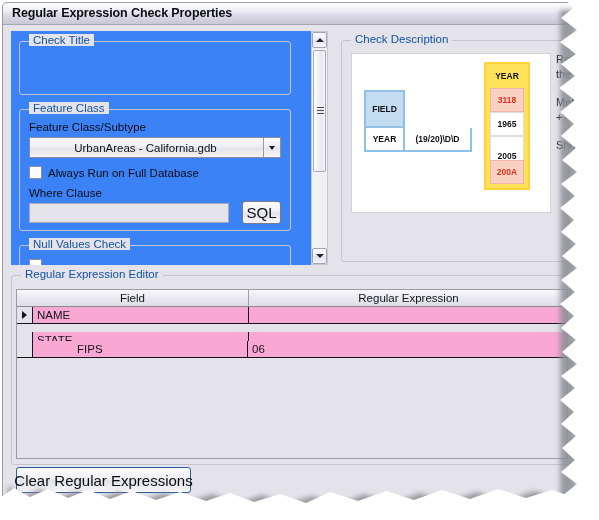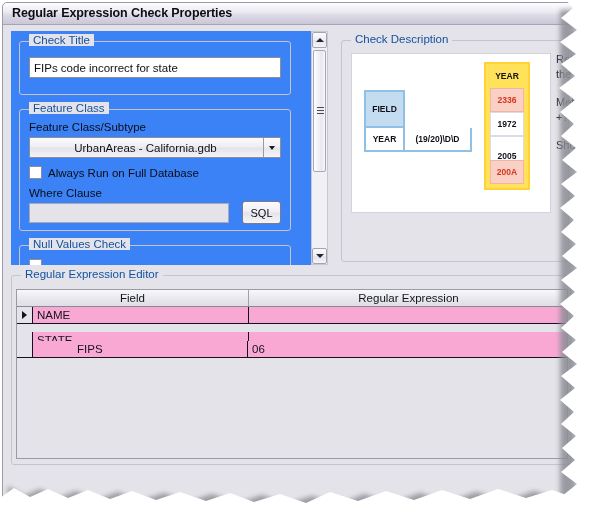--- a/index.html
+++ b/index.html
@@ -154,21 +154,21 @@
     flex: 0 0 auto;
   }
   .checkrow .lbltxt { font-size: 11.5px; color: #0c0c14; white-space: nowrap; }
 
   
   .btn {
     position: absolute;
     background: linear-gradient(to bottom, #fcfcfe 0%, #f0f0f4 46%, #e3e3ea 52%, #f5f5f8 100%);
     border: 1px solid #7b7b8c;
     border-radius: 3px;
-    font-size: 11px;
+    font-size: 15px;
     color: #0c0c14;
     display: flex; align-items: center; justify-content: center;
     font-family: "Liberation Sans", sans-serif;
     white-space: nowrap;
   }
   .btn.default {
     border: 1px solid #2a5a9e;
     box-shadow: inset 0 0 0 1px #ffffff;
   }
 
@@ -330,21 +330,20 @@
 
     <div class="client">
 
       <div class="scrollhost">
 
         <div class="scrollpane">
 
           <div class="groupbox" style="left:8px; top:10px; width:272px; height:54px;">
             <div class="gb-title">Check Title</div>
           </div>
-          <input class="textbox" style="left: 18px; top: 26px; width: 252px; height: 21px;" value="FIPs code incorrect for state">
 
           <div class="groupbox" style="left:8px; top:78px; width:272px; height:122px;">
             <div class="gb-title">Feature Class</div>
           </div>
           <div class="lbl" style="left:18px; top:90px;">Feature Class/Subtype</div>
 
           <div class="combo" style="left:18px; top:106px; width:252px;">
             <div class="combo-text">UrbanAreas -  California.gdb</div>
             <div class="combo-btn">
               <span class="combo-arrow"></span>
@@ -388,22 +387,22 @@
       <div class="desc-white" style="left:348px; top:28px; width:200px; height:160px;">
 
         <div class="dtable" style="left:12px; top:36px; width:108px; height:62px;">
           <div class="dt-cell" style="left:0; top:0; width:41px; height:38px; background:#c3dcf0; border:2px solid #8fc0e6; color:#101018;">FIELD</div>
           <div class="dt-cell" style="left:0; top:38px; width:41px; height:24px; background:#ffffff; border:2px solid #8fc0e6; border-top:none; color:#101018;">YEAR</div>
           <div class="dt-cell" style="left:41px; top:38px; width:67px; height:24px; background:#ffffff; border:2px solid #8fc0e6; border-top:none; border-left:none; color:#101018;">(19/20)\D\D</div>
         </div>
 
         <div class="dtable" style="left:132px; top:8px; width:46px; height:128px; background:#ffe15a; border:2px solid #ffd23a;">
           <div class="dt-cell" style="left:0; top:0; width:42px; height:24px; background:#ffe15a; color:#101018;">YEAR</div>
-          <div class="dt-cell" style="left:4px; top:24px; width:34px; height:24px; background:#fbd0c4; border:1px solid #f0b5a5; color:#d6351c;">2336</div>
-          <div class="dt-cell" style="left:4px; top:48px; width:34px; height:24px; background:#ffffff; border:1px solid #dcdce4; color:#101018;">1972</div>
+          <div class="dt-cell" style="left:4px; top:24px; width:34px; height:24px; background:#fbd0c4; border:1px solid #f0b5a5; color:#d6351c;">3118</div>
+          <div class="dt-cell" style="left:4px; top:48px; width:34px; height:24px; background:#ffffff; border:1px solid #dcdce4; color:#101018;">1965</div>
           <div class="dt-cell" style="left:4px; top:72px; width:34px; height:40px; background:#ffffff; border:1px solid #dcdce4; color:#101018;">2005</div>
           <div class="dt-cell" style="left:4px; top:96px; width:34px; height:24px; background:#fbd0c4; border:1px solid #f0b5a5; color:#d6351c;">200A</div>
         </div>
       </div>
 
       <div class="cuttext" style="left:553px; top:28px;">Return</div>
       <div class="cuttext" style="left:553px; top:43px;">the re</div>
       <div class="cuttext" style="left:553px; top:71px;">Metac</div>
       <div class="cuttext" style="left:553px; top:86px;">+? "</div>
       <div class="cuttext" style="left:553px; top:114px;">Short</div>
@@ -433,20 +432,21 @@
             <div class="gcell" style="width:319px; border-right:none;"></div>
           </div>
           <div class="grow" style="top:34px; width:552px;">
             <div class="gsel"></div>
             <div class="gcell" style="width:175px;margin-left:40px;">FIPS</div>
             <div class="gcell" style="width:319px; border-right:none;">06</div>
           </div>
         </div>
       </div>
 
+      <div class="btn default" style="left:13px; top:442px; width:175px; height:26px;">Clear Regular Expressions</div>
 
     </div>
   </div>
 
   <svg width="599" height="520" style="position:absolute; left:0; top:0; z-index:9; pointer-events:none;">
 
     <path fill="#ffffff" d="M566,0 L599,0 L599,520 L566,520
          L576,508 L562,496 L577,484 L561,472 L575,460 L562,448 L576,436 L561,424
          L574,412 L560,400 L575,388 L561,376 L577,364 L562,352 L576,340 L561,328
          L574,316 L560,304 L575,292 L561,280 L577,268 L562,256 L576,244 L561,232

